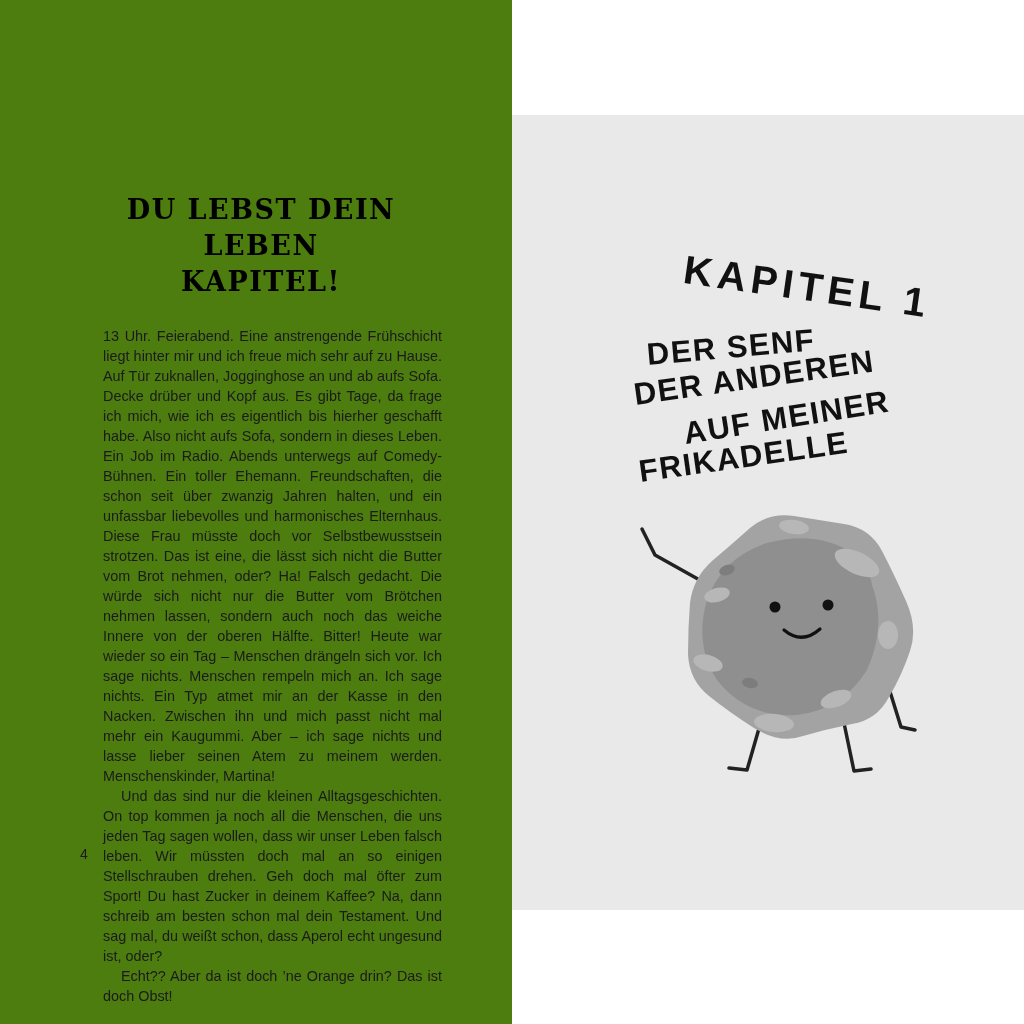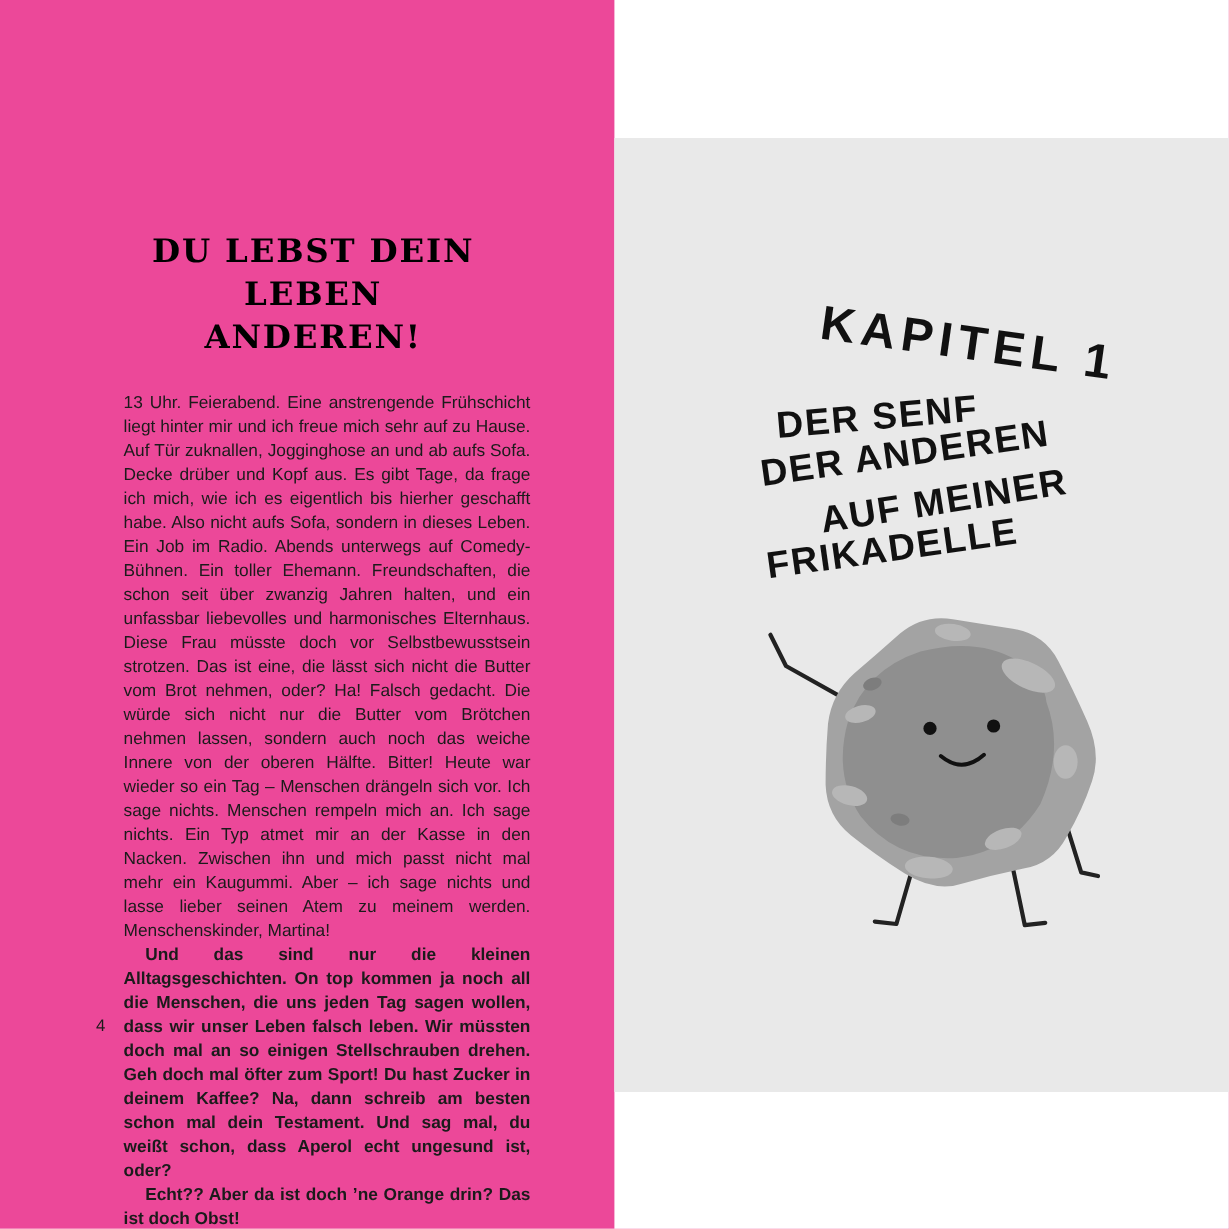--- a/index.html
+++ b/index.html
@@ -10,21 +10,21 @@
     color: #1b1b1b;
     position: relative;
     overflow: hidden;
   }
 
   
   .left-page {
     position: absolute;
     left: 0; top: 0;
     width: 512px; height: 1024px;
-    background: #ec4899;
+    background: #4d7c0f;
   }
   .left-col {
     position: absolute;
     left: 80px; top: 0;
     width: 362px;
   }
   .chapter-heading {
     margin-top: 192px;
     text-align: center;
     font-family: "DejaVu Serif", serif;
@@ -36,21 +36,21 @@
   }
   .body-text {
     margin-top: 26px;
     font-size: 14.4px;
     line-height: 20px;
     text-align: justify;
     hyphens: none;
     margin-left: 23px;
   }
   .body-text p { margin: 0; }
-  .body-text p.indent { text-indent: 18px; font-weight: bold; }
+  .body-text p.indent { text-indent: 18px; }
   .page-number {
     position: absolute;
     left: 80px; top: 846px;
     font-size: 14px;
     color: #1b1b1b;
   }
 
   
   .right-page {
     position: absolute;
@@ -90,21 +90,21 @@
     width: 512px; height: 795px;
   }
 </style>
 </head>
 <body>
 
 <div class="left-page">
   <div class="left-col">
     <h1 class="chapter-heading">
       <span>DU LEBST DEIN LEBEN</span><br>
-      <span>ANDEREN!</span>
+      <span>KAPITEL!</span>
     </h1>
     <div class="body-text">
       <p>13 Uhr. Feierabend. Eine anstrengende Frühschicht liegt hinter mir und ich freue mich sehr auf zu Hause. Auf Tür zuknallen, Jogginghose an und ab aufs Sofa. Decke drüber und Kopf aus. Es gibt Tage, da frage ich mich, wie ich es eigentlich bis hierher geschafft habe. Also nicht aufs Sofa, sondern in dieses Leben. Ein Job im Radio. Abends unterwegs auf Comedy-Bühnen. Ein toller Ehemann. Freundschaften, die schon seit über zwanzig Jahren halten, und ein unfassbar liebevolles und harmonisches Elternhaus. Diese Frau müsste doch vor Selbstbewusstsein strotzen. Das ist eine, die lässt sich nicht die Butter vom Brot nehmen, oder? Ha! Falsch gedacht. Die würde sich nicht nur die Butter vom Brötchen nehmen lassen, sondern auch noch das weiche Innere von der oberen Hälfte. Bitter! Heute war wieder so ein Tag – Menschen drängeln sich vor. Ich sage nichts. Menschen rempeln mich an. Ich sage nichts. Ein Typ atmet mir an der Kasse in den Nacken. Zwischen ihn und mich passt nicht mal mehr ein Kaugummi. Aber – ich sage nichts und lasse lieber seinen Atem zu meinem werden. Menschenskinder, Martina!</p>
       <p class="indent">Und das sind nur die kleinen Alltagsgeschichten. On top kommen ja noch all die Menschen, die uns jeden Tag sagen wollen, dass wir unser Leben falsch leben. Wir müssten doch mal an so einigen Stellschrauben drehen. Geh doch mal öfter zum Sport! Du hast Zucker in deinem Kaffee? Na, dann schreib am besten schon mal dein Testament. Und sag mal, du weißt schon, dass Aperol echt ungesund ist, oder?</p>
       <p class="indent">Echt?? Aber da ist doch ’ne Orange drin? Das ist doch Obst!</p>
     </div>
   </div>
   <div class="page-number">4</div>
 </div>
 

